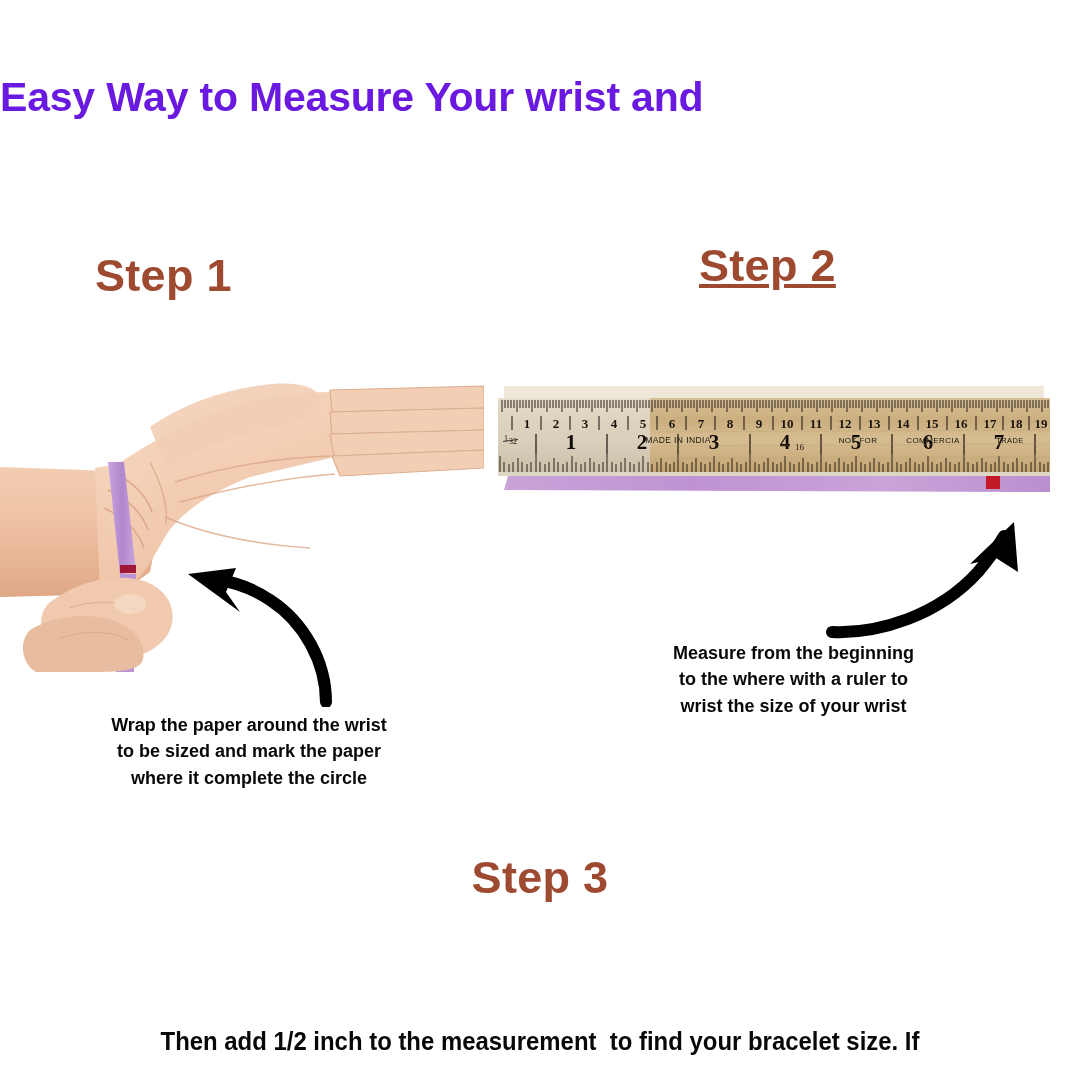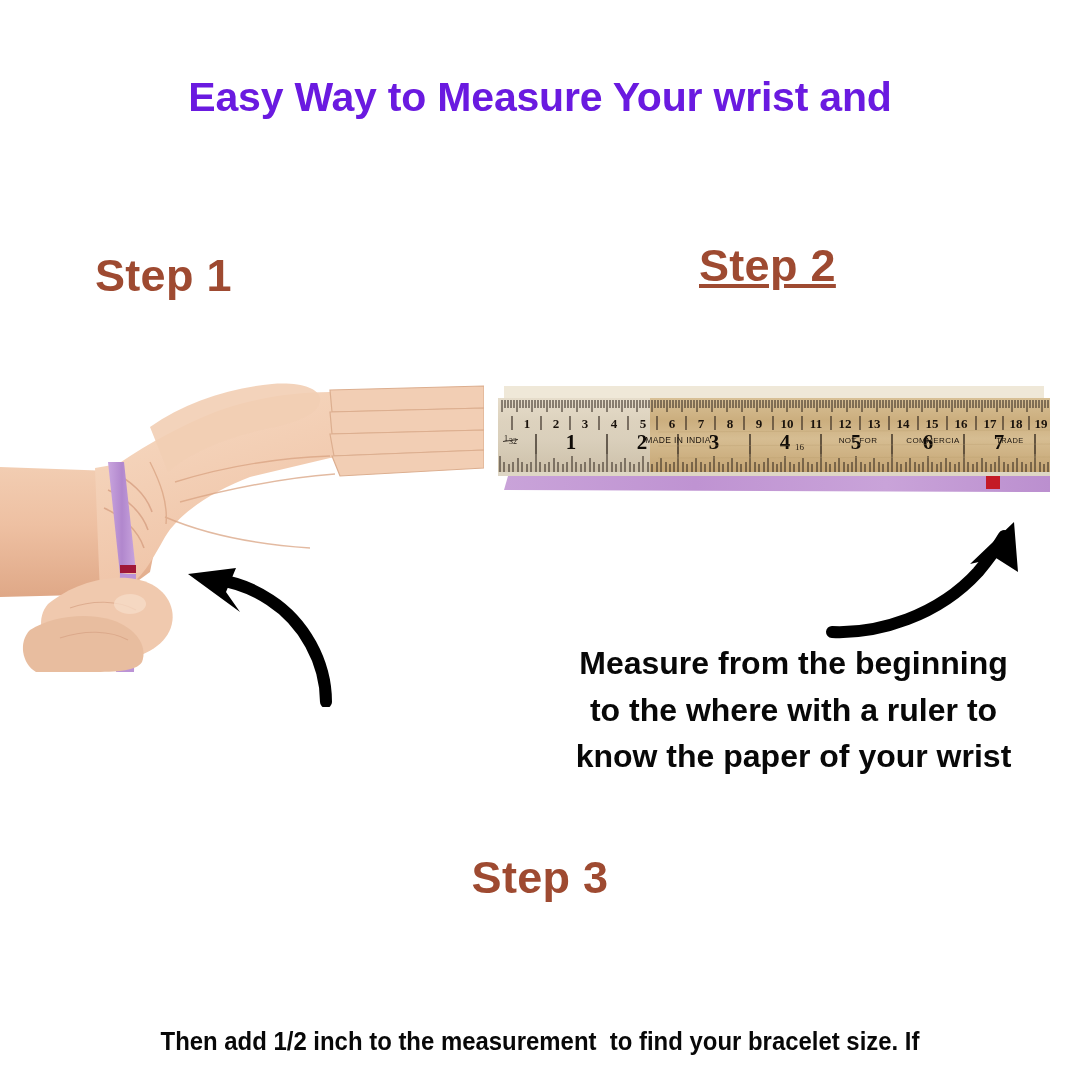--- a/index.html
+++ b/index.html
@@ -21,21 +21,21 @@
     inset: 0;
     background: #ffffff;
   }
 
   
   .title {
     position: absolute;
     left: 0;
     top: 68px;
     width: 1080px;
-    text-align: center;
+    text-align: left;
     color: #6a1ae0;
     font-size: 41px;
     font-weight: bold;
     line-height: 1.42;
     letter-spacing: -0.2px;
   }
   .title-line { display: block; }
 
   
   .step-heading {
@@ -50,21 +50,21 @@
   #step2-heading { left: 699px; top: 240px; text-decoration: underline; }
   #step3-heading {
     left: 0; top: 852px; width: 1080px; text-align: center;
   }
 
   
   .caption {
     position: absolute;
     color: #080808;
     font-weight: bold;
-    font-size: 32px;
+    font-size: 18px;
     line-height: 1.46;
     text-align: center;
   }
   #step1-caption { left: 8px;  top: 712px; width: 482px; }
   #step2-caption { left: 572px; top: 640px; width: 443px; }
   #step3-caption {
     left: 90px; top: 942px; width: 900px;
     font-size: 26px; line-height: 1.53;
     font-family: "Liberation Sans Narrow", "Liberation Sans", sans-serif;
     transform: scaleX(0.92);
@@ -177,20 +177,25 @@
 
       <ellipse cx="130" cy="232" rx="16" ry="10" fill="#f7dcc8" opacity="0.75"></ellipse>
     </svg>
   </div>
 
   <svg class="arrow-svg" id="step1-arrow" viewBox="0 0 186 145" xmlns="http://www.w3.org/2000/svg">
     <path d="M152 140 C152 100 130 60 96 38 C78 26 60 20 44 18" stroke="#000000" stroke-width="12" fill="none" stroke-linecap="round"></path>
     <path d="M14 12 L62 6 L52 30 L66 50 Z" fill="#000000"></path>
   </svg>
 
+  <div class="caption" id="step1-caption">
+    <span class="cap-line">Wrap the paper around the wrist</span>
+    <span class="cap-line">to be sized and mark the paper</span>
+    <span class="cap-line">where it complete the circle</span>
+  </div>
 
   <div class="step-heading" id="step2-heading">Step 2</div>
 
   <div id="ruler-photo">
     <svg width="552" height="110" viewBox="0 0 552 110" xmlns="http://www.w3.org/2000/svg">
       <defs>
         <linearGradient id="woodG" x1="0" y1="0" x2="0" y2="1">
           <stop offset="0%" stop-color="#d8c096"></stop>
           <stop offset="30%" stop-color="#cbae7e"></stop>
           <stop offset="55%" stop-color="#d6bd92"></stop>
@@ -361,21 +366,21 @@
   </div>
 
   <svg class="arrow-svg" id="step2-arrow" viewBox="0 0 226 136" xmlns="http://www.w3.org/2000/svg">
     <path d="M14 124 C60 126 120 108 160 64 C172 50 180 38 186 28" stroke="#000000" stroke-width="12" fill="none" stroke-linecap="round"></path>
     <path d="M196 14 L200 64 L178 50 L152 56 Z" fill="#000000"></path>
   </svg>
 
   <div class="caption" id="step2-caption">
     <span class="cap-line">Measure from the beginning</span>
     <span class="cap-line">to the where with a ruler to</span>
-    <span class="cap-line">know the paper of your wrist</span>
+    <span class="cap-line">wrist the size of your wrist</span>
   </div>
 
   <div class="step-heading" id="step3-heading">Step 3</div>
 
   <div class="caption" id="step3-caption">
     <span class="cap-line">Then add 1/2 inch to the measurement  to find your bracelet size. If</span>
     
   </div>
 
 </div>

